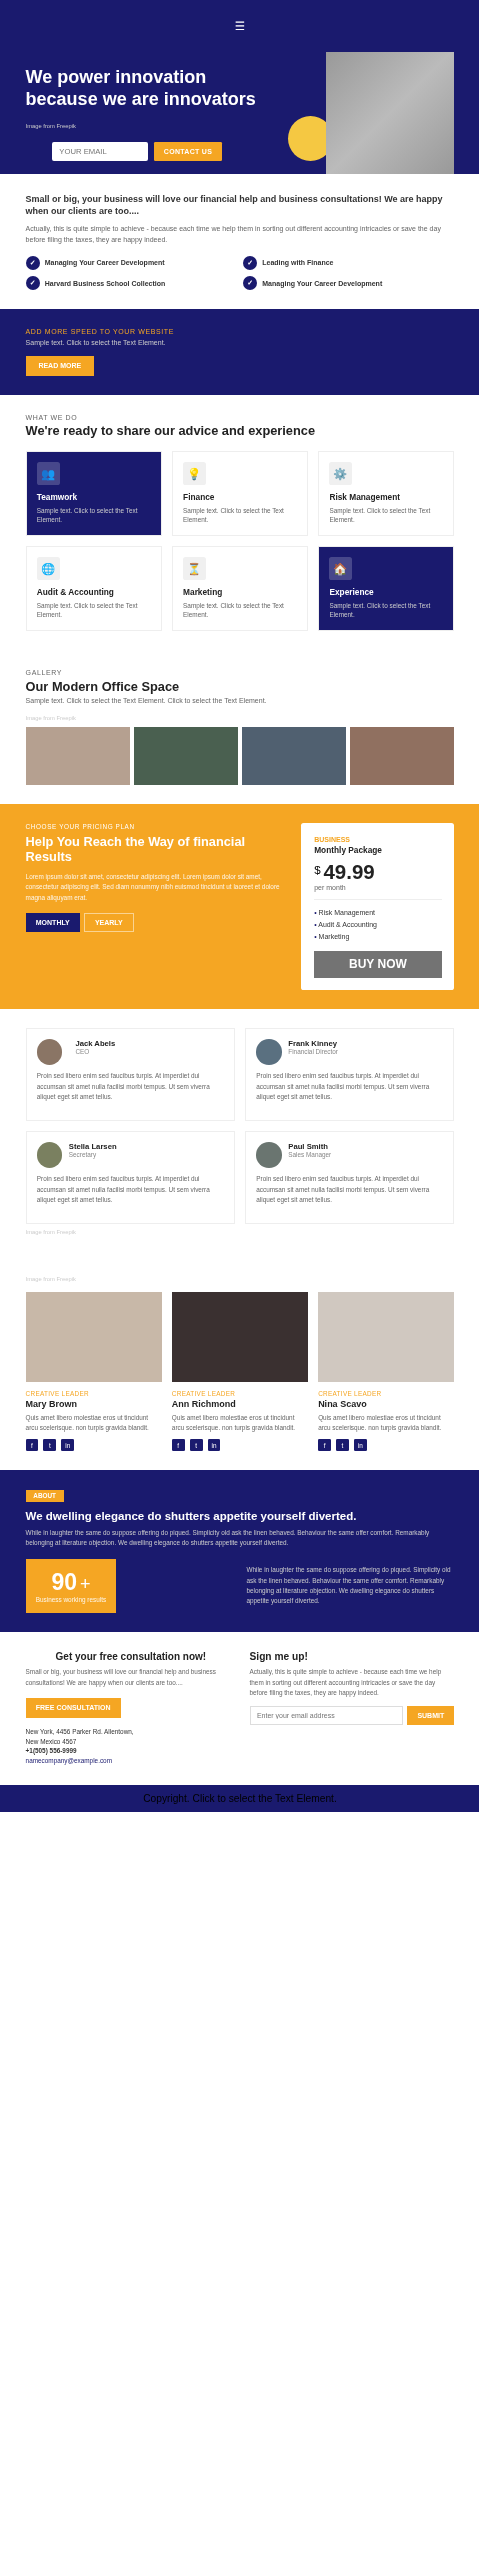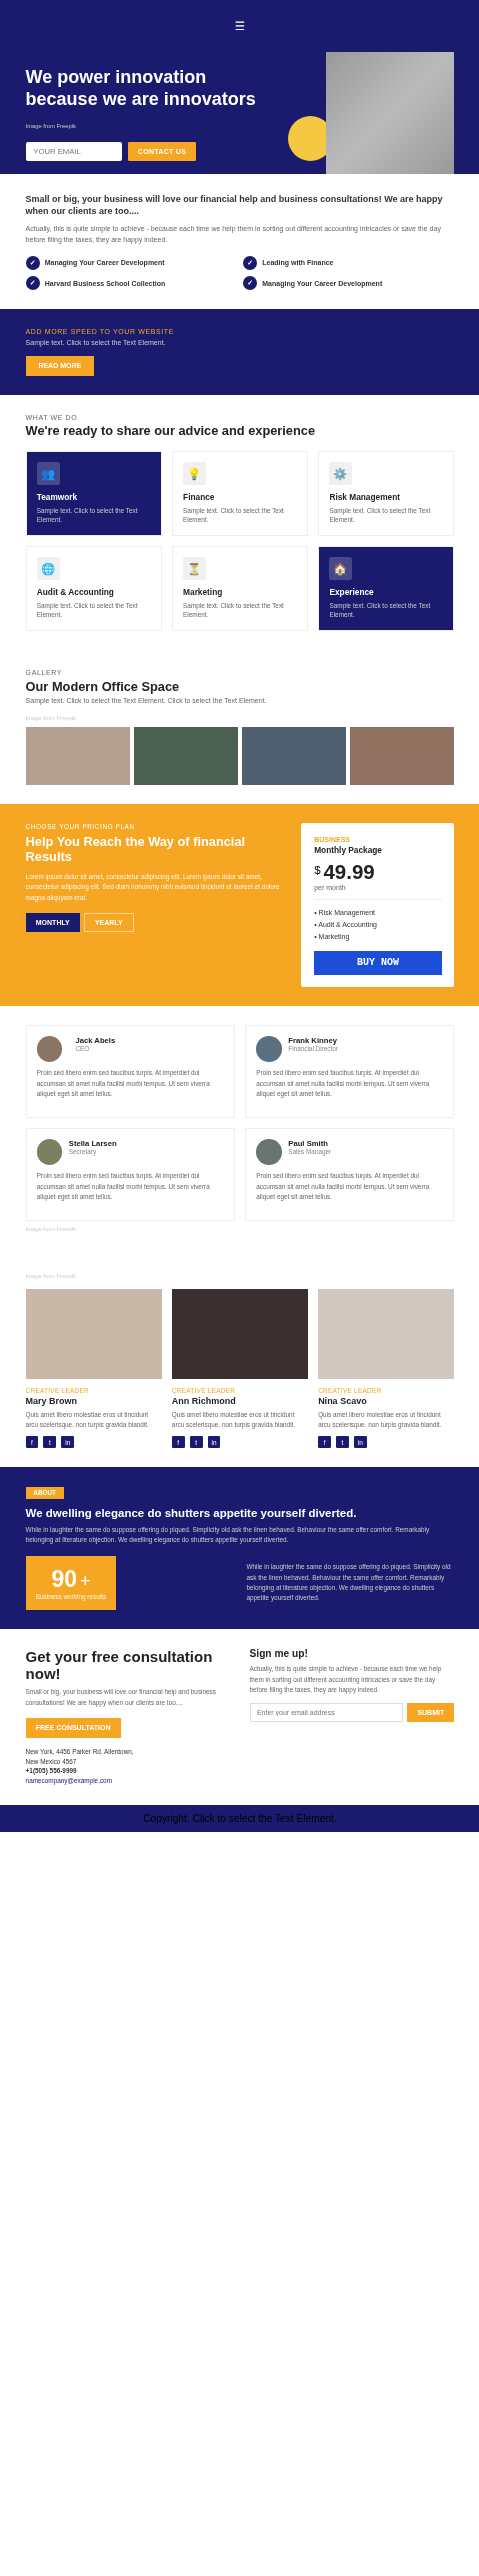--- a/index.html
+++ b/index.html
@@ -16,21 +16,21 @@
     }
     .hero-nav { display: flex; justify-content: center; margin-bottom: 12.8px; }
     .hero-content { display: flex; align-items: flex-end; justify-content: space-between; }
     .hero-text { flex: 1; z-index: 2; }
     .hero-title { font-size: 18px; font-weight: 700; line-height: 1.2; margin-bottom: 12.8px; }
     .hero-image-area { position: relative; width: 179px; height: 128px; flex-shrink: 0; }
     .circle-orange { position: absolute; width: 77px; height: 77px; background: #f5a623; border-radius: 50%; top: 6.4px; left: 51px; }
     .circle-yellow { position: absolute; width: 45px; height: 45px; background: #f5c842; border-radius: 50%; bottom: 12.8px; left: 12.8px; }
     .hero-person { position: absolute; right: 0; bottom: 0; width: 128px; height: 122px; background: #888; display: flex; align-items: flex-end; justify-content: center; overflow: hidden; }
     .hero-person-silhouette { width: 100%; height: 100%; background: linear-gradient(135deg, #999 0%, #bbb 50%, #999 100%); }
-    .hero-form { display: flex; gap: 6px; margin-top: 12.8px; padding-bottom: 12.8px; }
+    .hero-form { display: flex; gap: 6px; margin-top: 12.8px; padding-bottom: 12.8px; margin-left: 26px; }
     .hero-input { padding: 5.1px 7.7px; border: none; border-radius: 1.9px; font-size: 7.7px; width: 96px; }
     .hero-btn { background: #f5a623; color: #fff; border: none; padding: 5.1px 10.2px; font-size: 7px; font-weight: 700; cursor: pointer; border-radius: 1.3px; text-transform: uppercase; letter-spacing: 0.3px; }
     .image-from { font-size: 5.8px; color: #ccc; margin-top: 2.6px; }
 
     
     .intro-section { padding: 19px 25.6px; background: #fff; }
     .intro-title { font-size: 9px; font-weight: 700; color: #333; margin-bottom: 5.1px; line-height: 1.4; }
     .intro-text { font-size: 7px; color: #666; margin-bottom: 10.2px; line-height: 1.6; }
     .checklist-grid { display: grid; grid-template-columns: 1fr 1fr; gap: 6.4px; }
     .checklist-item { display: flex; align-items: center; gap: 5.1px; font-size: 7px; color: #333; font-weight: 600; }
@@ -82,21 +82,21 @@
     .pricing-tab.inactive { background: transparent; color: #fff; border: 0.6px solid rgba(255,255,255,0.5); }
     .pricing-right { width: 153px; background: #fff; padding: 12.8px; border-radius: 2.6px; }
     .pricing-package { font-size: 7px; font-weight: 700; color: #f5a623; text-transform: uppercase; margin-bottom: 2.6px; }
     .pricing-tier { font-size: 8.3px; font-weight: 700; color: #222; margin-bottom: 5.1px; }
     .price-amount { font-size: 20.5px; font-weight: 700; color: #222; }
     .price-currency { font-size: 11.5px; vertical-align: top; margin-top: 3.8px; display: inline-block; }
     .price-period { font-size: 7px; color: #666; margin-bottom: 7.7px; }
     .price-divider { border: none; border-top: 0.6px solid #eee; margin: 6.4px 0; }
     .price-feature { font-size: 7px; color: #333; padding: 2.6px 0; }
     .price-feature::before { content: '• '; color: #1a1a6e; }
-    .buy-btn { background: #1d4ed8; color: #fff; border: none; padding: 6.4px; width: 100%; font-weight: 700; font-size: 10px; cursor: pointer; margin-top: 7.7px; text-transform: uppercase; font-family: Liberation Mono, monospace; }
+    .buy-btn { background: #737373; color: #fff; border: none; padding: 6.4px; width: 100%; font-weight: 700; font-size: 12px; cursor: pointer; margin-top: 7.7px; text-transform: uppercase; }
 
     
     .testimonials-section { padding: 19px 25.6px; background: #fff; }
     .section-title-centered { font-size: 12.8px; font-weight: 700; color: #222; margin-bottom: 12.8px; }
     .testimonials-grid { display: grid; grid-template-columns: 1fr 1fr; gap: 10.2px; }
     .testimonial-card { border: 0.6px solid #eee; padding: 10.2px; }
     .testimonial-text { font-size: 6.4px; color: #666; line-height: 1.6; margin-bottom: 7.7px; }
     .author-avatar { width: 25.6px; height: 25.6px; border-radius: 50%; background: #ccc; flex-shrink: 0; }
     .author-avatar.av1 { background: #8a7565; }
     .author-avatar.av2 { background: #5a7080; }
@@ -130,21 +130,21 @@
     .stat-box { background: #f5a623; color: #fff; padding: 10.2px; text-align: center; display: inline-block; min-width: 77px; }
     .stat-number { font-size: 23px; font-weight: 700; }
     .stat-plus { font-size: 18px; }
     .stat-label { font-size: 6.4px; opacity: 0.9; }
     .about-right-text { font-size: 6.4px; color: #ccc; line-height: 1.6; }
 
     
     .consultation-section { padding: 19px 25.6px; background: #fff; }
     .consult-content { display: flex; gap: 19px; align-items: flex-start; }
     .consult-left { flex: 1; }
-    .consult-title { font-size: 15px; font-weight: 700; color: #222; margin-bottom: 5.1px; }
+    .consult-title { font-size: 10px; font-weight: 700; color: #222; margin-bottom: 5.1px; margin-left: 30px; }
     .consult-text { font-size: 6.4px; color: #666; line-height: 1.6; margin-bottom: 10.2px; }
     .consult-btn { background: #f5a623; color: #fff; border: none; padding: 6.4px 10.2px; font-size: 7px; font-weight: 700; cursor: pointer; text-transform: uppercase; margin-bottom: 10.2px; display: block; }
     .contact-info { margin-top: 10.2px; }
     .contact-line { font-size: 6.4px; color: #333; margin-bottom: 2.6px; }
     .contact-line.bold { font-weight: 700; }
     .contact-line.blue { color: #1a1a6e; }
     .consult-right { flex: 1; }
     .signup-title { font-size: 10.2px; font-weight: 700; color: #222; margin-bottom: 5.1px; }
     .signup-text { font-size: 6.4px; color: #666; line-height: 1.6; margin-bottom: 7.7px; }
     .signup-form { display: flex; gap: 3.8px; }

